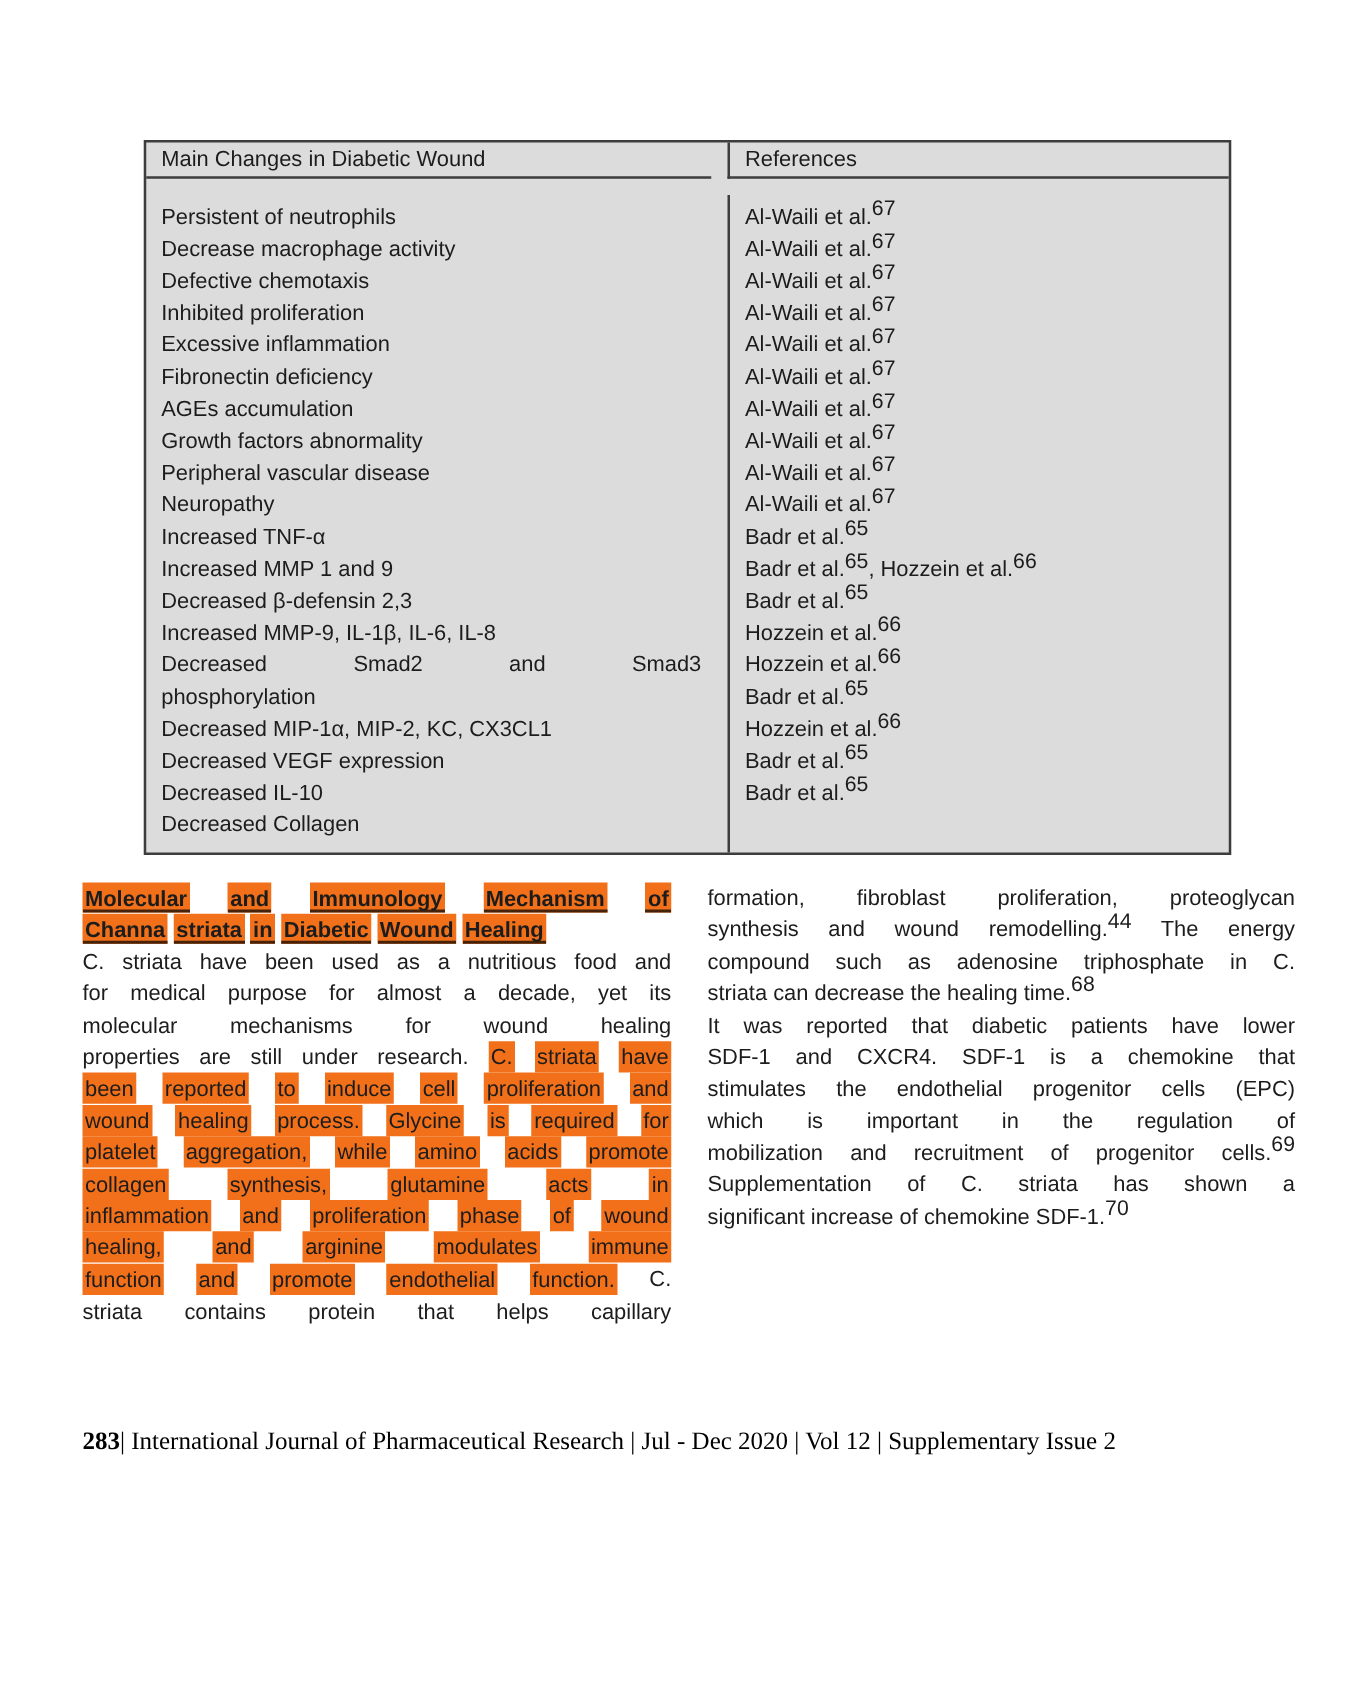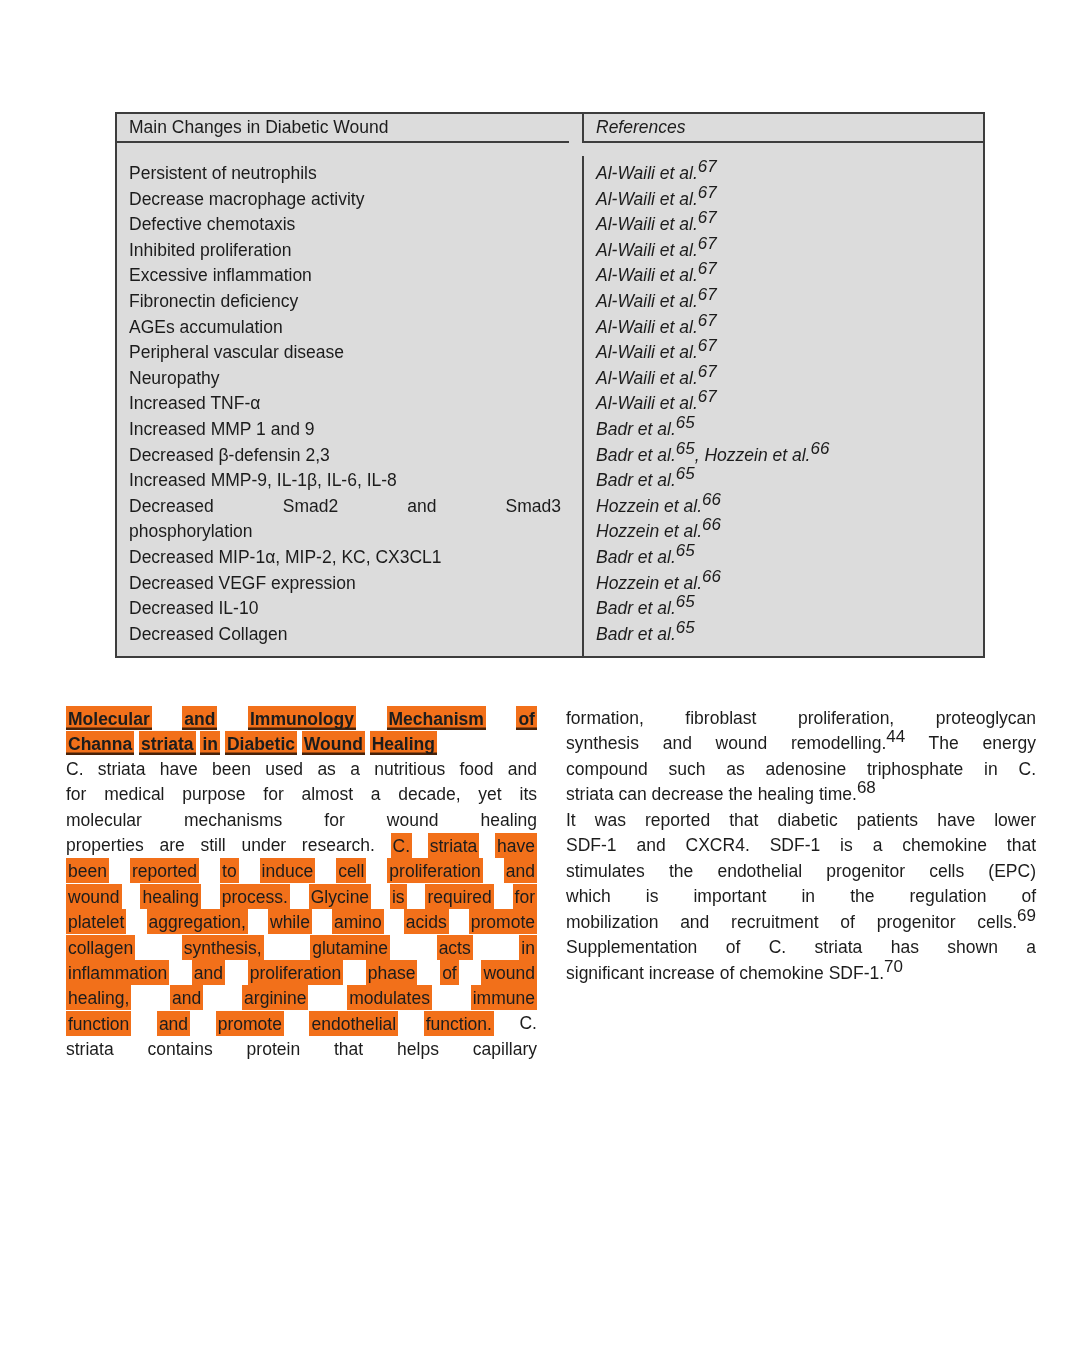--- a/index.html
+++ b/index.html
@@ -19,21 +19,21 @@
   }
   .dtable {
     position: absolute; left: 115px; top: 112px; width: 866px;
     background: var(--tbl-bg, #dcdcdc);
     border: 2px solid #3d3d3d;
     display: grid; grid-template-columns: 452px 1fr;
     font-size: 17.5px; line-height: 25.6px; gap: 13px;
   }
   .cell { padding-left: 12px; padding-right: 8px; }
   .hd { height: 27px; line-height: 27px; border-bottom: 2px solid #3d3d3d; }
-  .c2 { border-left: 2px solid #3d3d3d; font-style: italic; }
+  .c2 { border-left: 2px solid #3d3d3d; }
   .bd { padding-top: 5px; padding-bottom: 9px; }
 
   
   .columns {
     position: absolute; left: 66px; top: 706px; width: 970px;
     display: flex; gap: 29px;
     font-size: 17.5px; line-height: 25.45px;
   }
   .textcol { width: 471px; }
   .textcol.rightcol { width: 470px; }
@@ -66,20 +66,21 @@
     <div class="cell hd">Main Changes in Diabetic Wound</div>
     <div class="cell hd c2">References</div>
     <div class="cell bd" id="tbl-left">
         <div class="line">Persistent of neutrophils</div>
         <div class="line">Decrease macrophage activity</div>
         <div class="line">Defective chemotaxis</div>
         <div class="line">Inhibited proliferation</div>
         <div class="line">Excessive inflammation</div>
         <div class="line">Fibronectin deficiency</div>
         <div class="line">AGEs accumulation</div>
+        <div class="line">Growth factors abnormality</div>
         <div class="line">Peripheral vascular disease</div>
         <div class="line">Neuropathy</div>
         <div class="line">Increased TNF-α</div>
         <div class="line">Increased MMP 1 and 9</div>
         <div class="line">Decreased β-defensin 2,3</div>
         <div class="line">Increased MMP-9, IL-1β, IL-6, IL-8</div>
         <div class="line j">Decreased Smad2 and Smad3</div>
         <div class="line">phosphorylation</div>
         <div class="line">Decreased MIP-1α, MIP-2, KC, CX3CL1</div>
         <div class="line">Decreased VEGF expression</div>
@@ -134,14 +135,17 @@
         <div class="line j">It was reported that diabetic patients have lower</div>
         <div class="line j">SDF-1 and CXCR4. SDF-1 is a chemokine that</div>
         <div class="line j">stimulates the endothelial progenitor cells (EPC)</div>
         <div class="line j">which is important in the regulation of</div>
         <div class="line j">mobilization and recruitment of progenitor cells.<sup>69</sup></div>
         <div class="line j">Supplementation of C. striata has shown a</div>
         <div class="line">significant increase of chemokine SDF-1.<sup>70</sup></div>
       </div>
   </div>
 
+  <div class="footer">
+    <span class="pg">283</span><span>| International Journal of Pharmaceutical Research | Jul - Dec 2020 | Vol 12 | Supplementary Issue 2</span>
+  </div>
 
 </div>
 
 </body></html>

